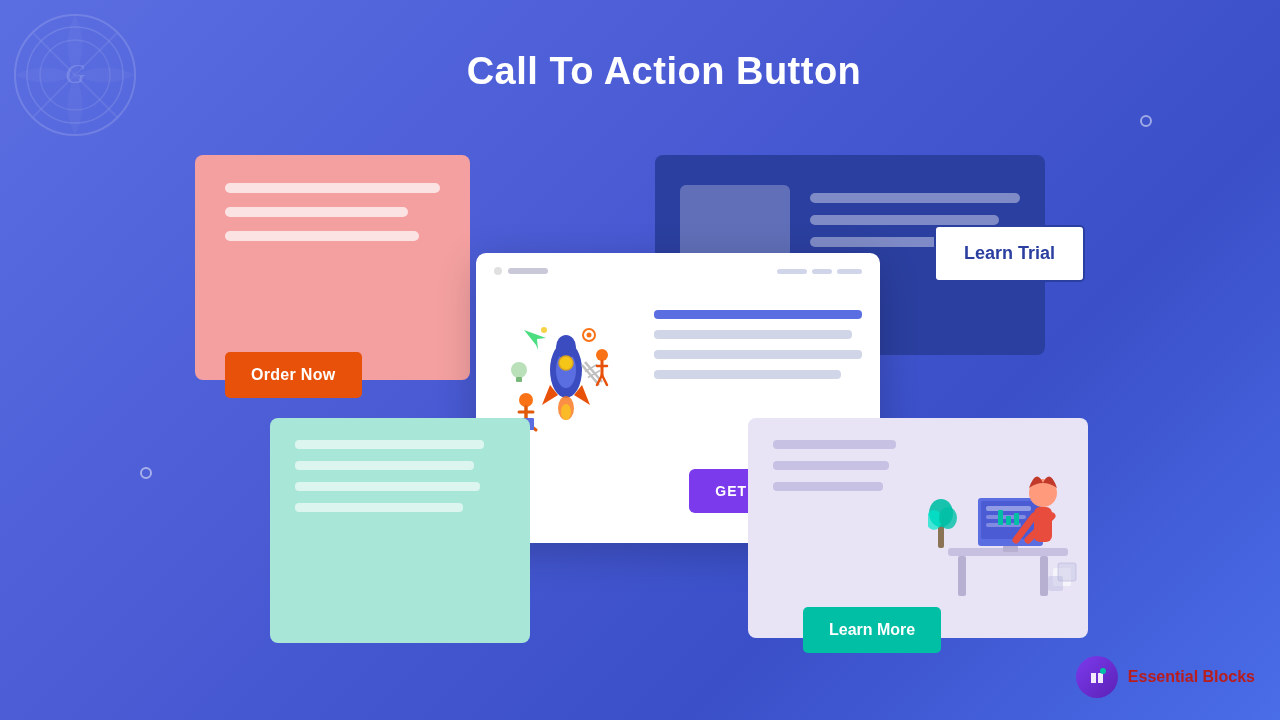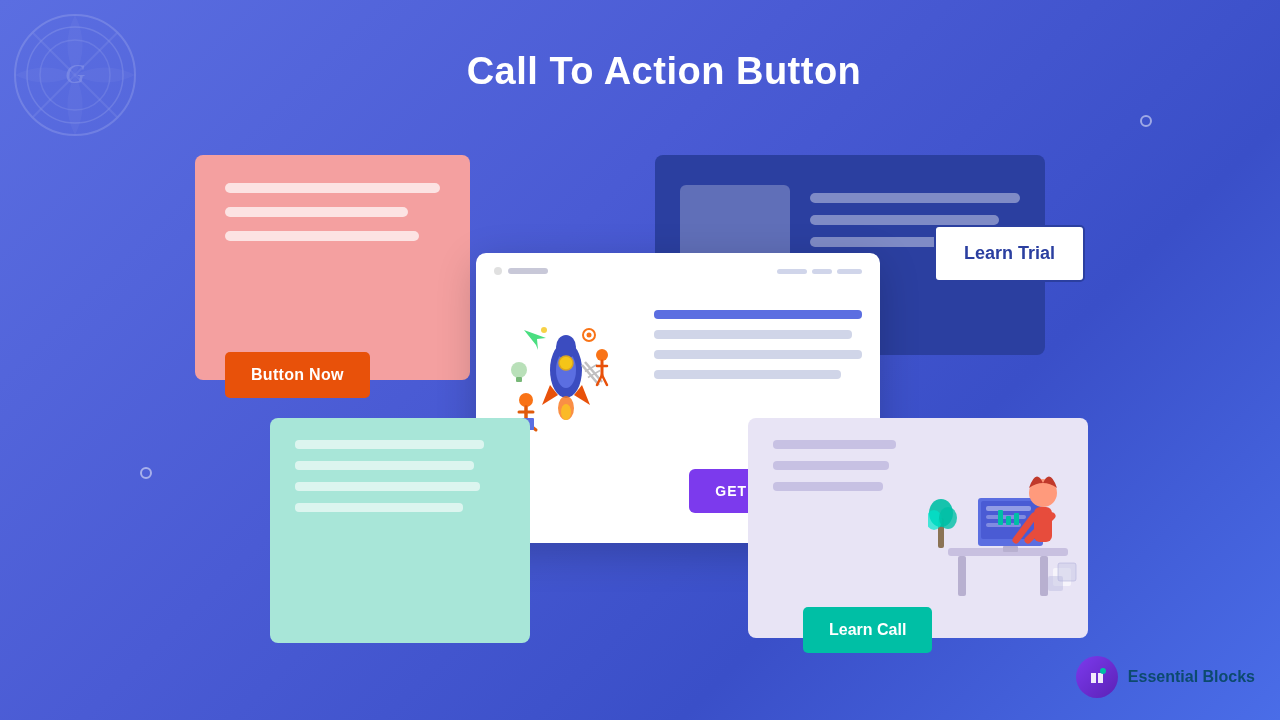--- a/index.html
+++ b/index.html
@@ -280,21 +280,21 @@
       background: linear-gradient(135deg, #7c3aed, #5b21b6);
       border-radius: 50%;
       display: flex;
       align-items: center;
       justify-content: center;
       color: white;
       font-size: 18px;
       font-weight: 700;
     }
     .branding-text {
-      color: #0c4a6e;
+      color: #b91c1c;
       font-size: 16px;
       font-weight: 600;
     }
 
     
     .dot-left {
       position: absolute;
       top: 467px;
       left: 140px;
       width: 12px;
@@ -339,21 +339,21 @@
 
 <div class="dot-left"></div>
 <div class="dot-right"></div>
 
 <div class="card-pink">
   <div class="card-pink-lines">
     <div class="line"></div>
     <div class="line"></div>
     <div class="line"></div>
   </div>
-  <button class="btn-order-now">Button Now</button>
+  <button class="btn-order-now">Order Now</button>
 </div>
 
 <div class="card-darkblue">
   <div class="card-darkblue-inner">
     <div class="card-db-square"></div>
     <div class="card-db-lines">
       <div class="line"></div>
       <div class="line"></div>
       <div class="line"></div>
     </div>
@@ -478,21 +478,21 @@
         <ellipse cx="13" cy="85" rx="12" ry="14" fill="#00bfa5" opacity="0.9"></ellipse>
         <ellipse cx="6" cy="92" rx="8" ry="10" fill="#00e5cc" opacity="0.7"></ellipse>
         <ellipse cx="20" cy="90" rx="9" ry="11" fill="#00bfa5" opacity="0.8"></ellipse>
 
         <rect x="125" y="140" width="18" height="18" rx="2" fill="white" opacity="0.6"></rect>
         <rect x="130" y="135" width="18" height="18" rx="2" fill="rgba(200,200,230,0.5)" stroke="rgba(180,180,220,0.6)" stroke-width="1"></rect>
         <rect x="120" y="148" width="15" height="15" rx="2" fill="rgba(180,180,220,0.4)"></rect>
       </svg>
     </div>
   </div>
-  <button class="btn-learn-more">Learn Call</button>
+  <button class="btn-learn-more">Learn More</button>
 </div>
 
 <div class="branding">
   <div class="branding-icon">
     <svg width="24" height="24" viewBox="0 0 24 24" fill="none" xmlns="http://www.w3.org/2000/svg">
       <circle cx="12" cy="12" r="11" fill="none"></circle>
       <path d="M6 8h5v5H6zM13 8h5v5h-5zM6 13h5v5H6zM13 13h5v5h-5z" fill="white" opacity="0.9"></path>
       <circle cx="18" cy="6" r="3" fill="#00bfa5"></circle>
     </svg>
   </div>

